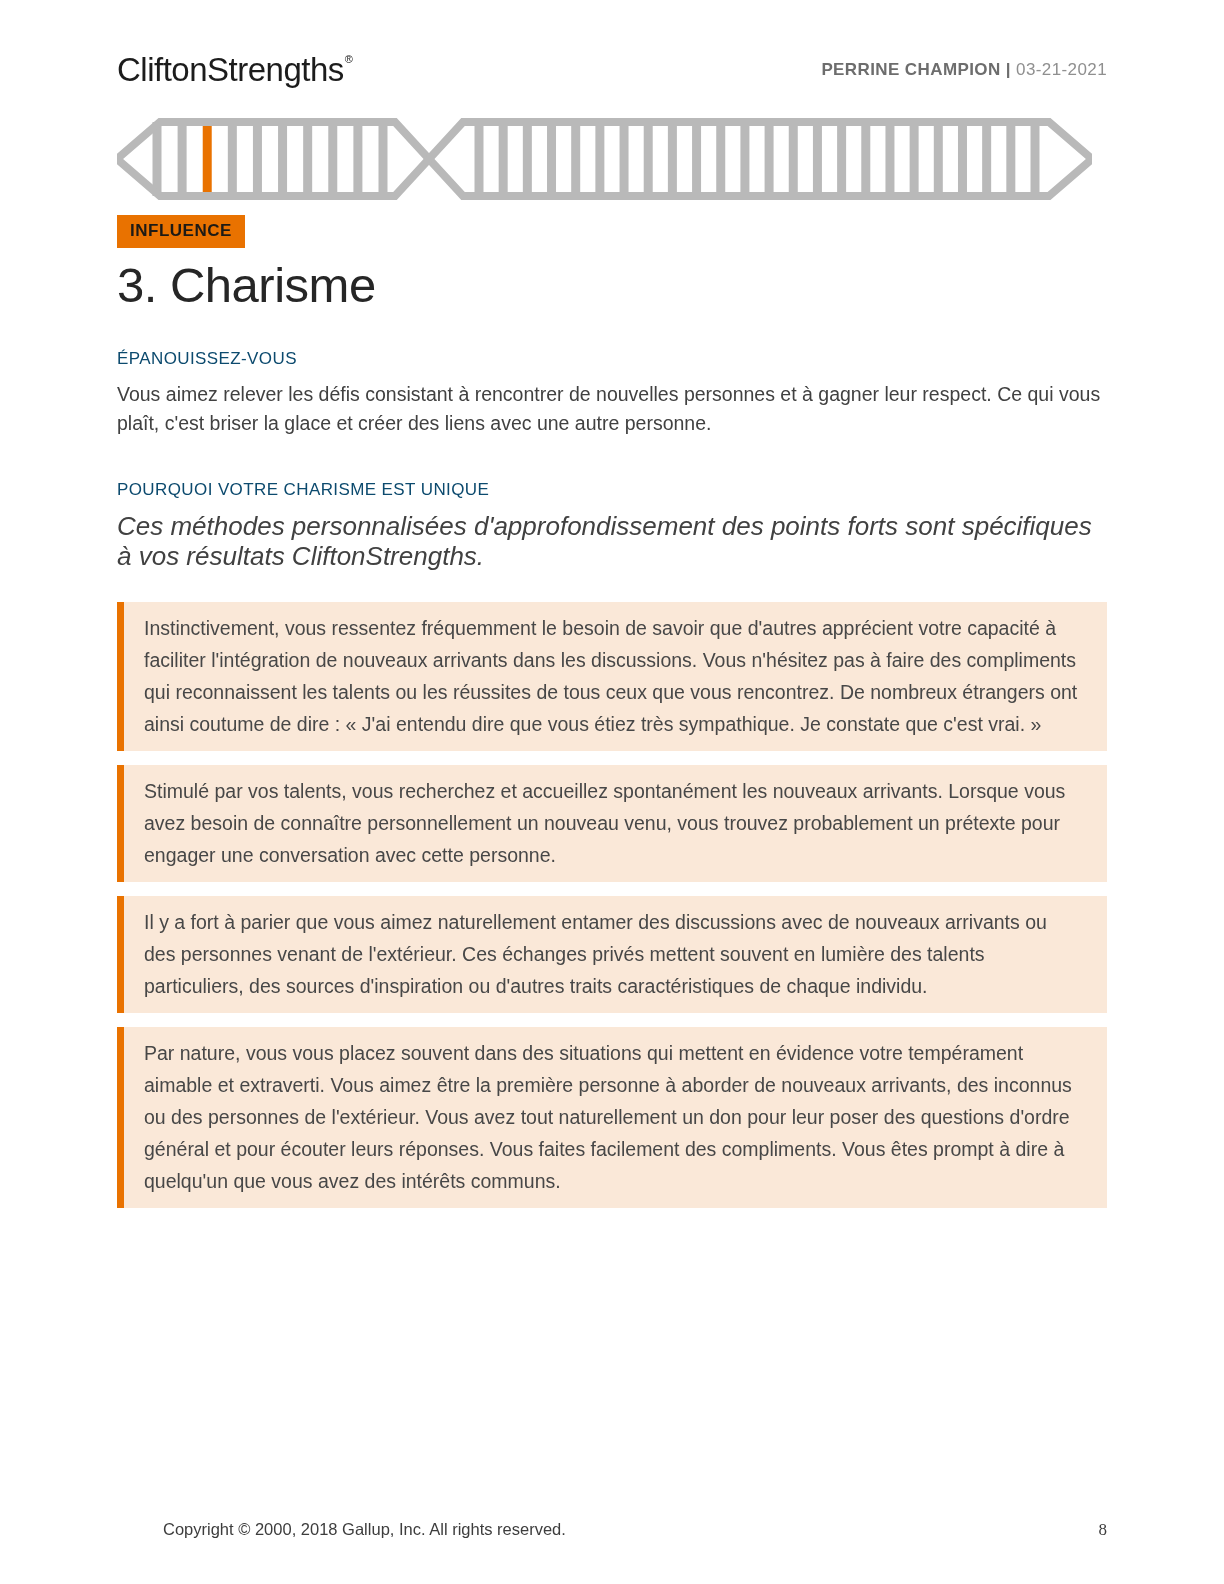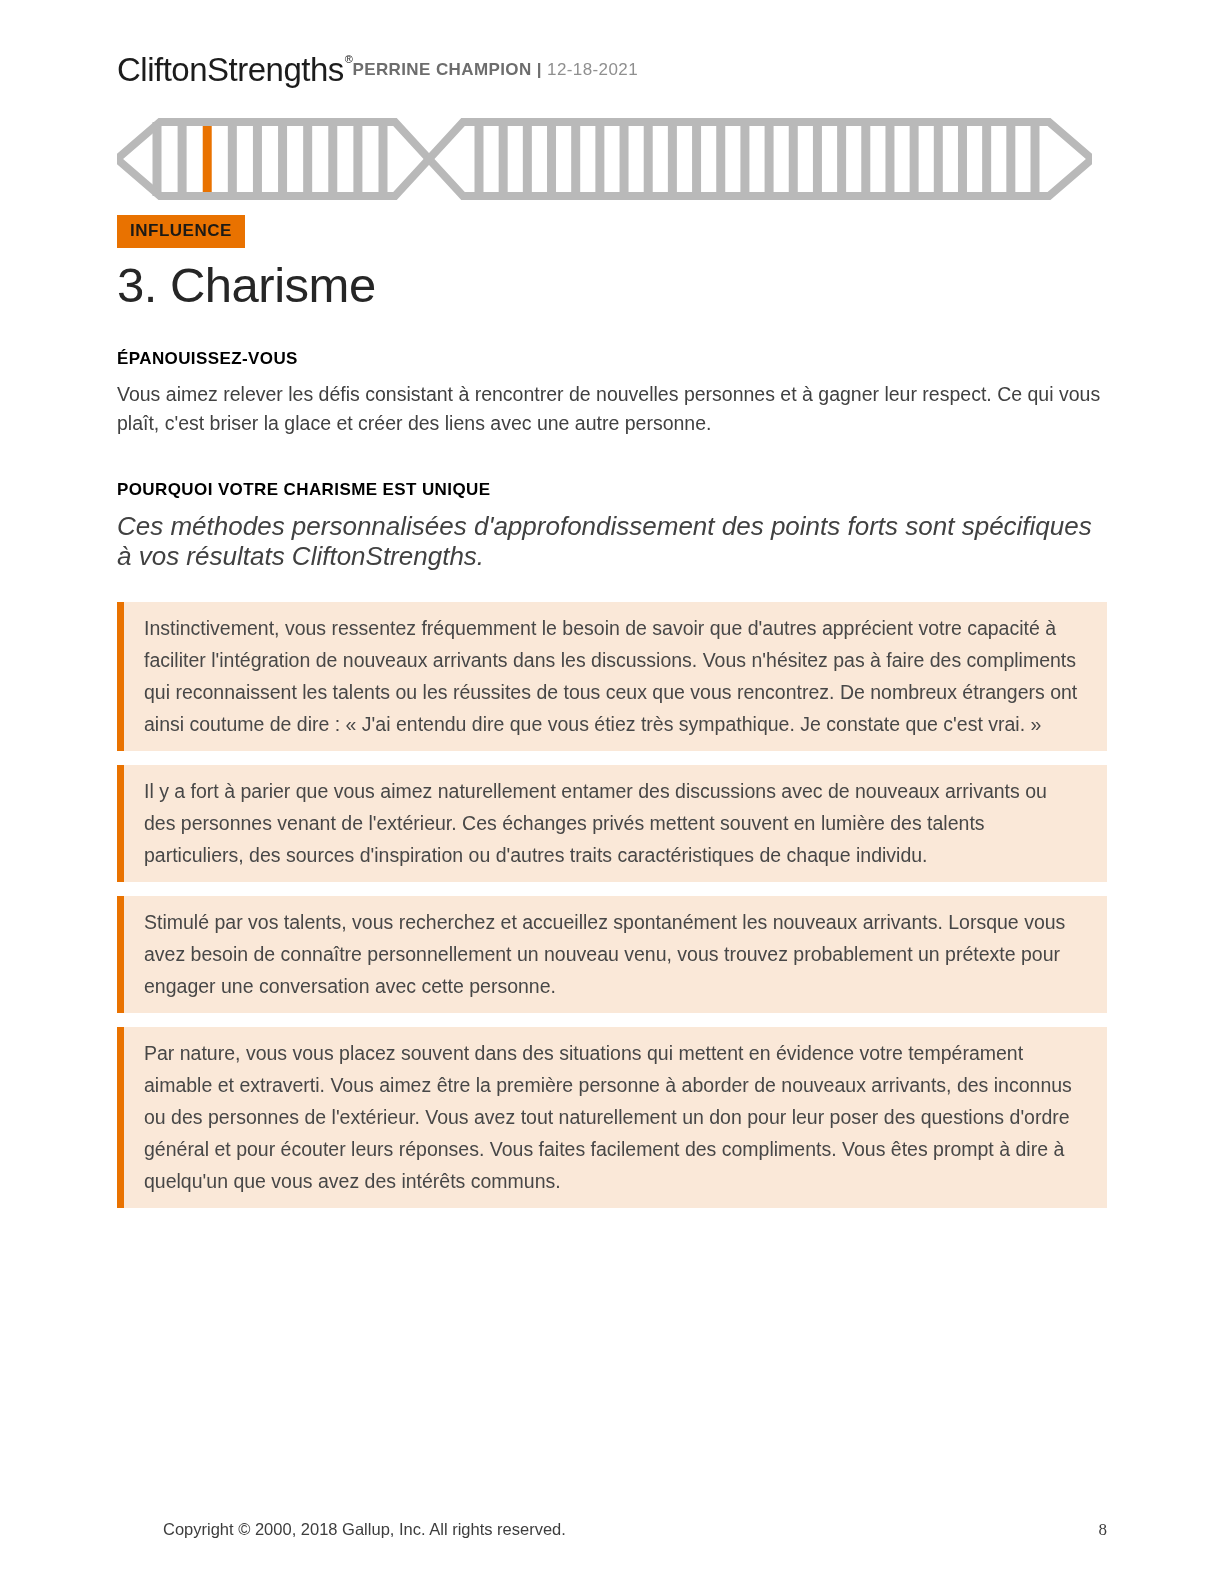--- a/index.html
+++ b/index.html
@@ -15,21 +15,21 @@
   .page{
     position:relative;
     width:1224px;height:1584px;
     background:#ffffff;
     overflow:hidden;
   }
   .content{padding:0 117px;}
 
   
   .header{
-    display:flex;align-items:center;
+    display:flex;justify-content:space-between;align-items:center;
     padding-top:48px;height:92px;
   }
   .logo{
     font-size:33px;color:#1c1c1c;letter-spacing:-0.5px;font-weight:400;
   }
   .logo sup{font-size:11px;vertical-align:18px;margin-left:1px;}
   .report-id{font-size:17px;letter-spacing:0.4px;}
   .report-name{font-weight:bold;color:#6d6d6d;}
   .report-date{color:#8f8f8f;font-weight:400;}
 
@@ -49,21 +49,21 @@
   .theme-title{
     margin-top:9px;
     font-size:49px;
     font-weight:400;
     color:var(--ink);
     letter-spacing:-0.5px;
   }
 
   
   .sec-heading{
-    font-size:17px;font-weight:bold;letter-spacing:0.4px;color:#000000;
+    font-size:17px;font-weight:normal;letter-spacing:0.4px;color:#0c4a6e;
   }
   .thrive-heading{margin-top:36px;}
   .thrive-body{
     margin-top:11px;
     font-size:19.5px;line-height:29px;color:var(--body);
   }
   .unique-heading{margin-top:42px;}
   .unique-intro{
     margin-top:11px;
     font-size:26px;line-height:30px;color:var(--body);
@@ -96,21 +96,21 @@
 </head>
 <body>
 
 <div class="page">
   <div class="content">
 
     <div class="header">
       <div class="logo"><span>CliftonStrengths</span><sup>®</sup></div>
       <div class="report-id">
         <span class="report-name">PERRINE CHAMPION |</span>
-        <span class="report-date">12-18-2021</span>
+        <span class="report-date">03-21-2021</span>
       </div>
     </div>
 
     <div class="strand-wrap">
       <svg width="975" height="86" viewBox="0 0 975 86">
           <rect x="35.5" y="6" width="9" height="74" fill="#b9b9b9"></rect>
           <rect x="60.611111111111114" y="6" width="9" height="74" fill="#b9b9b9"></rect>
           <rect x="85.72222222222223" y="6" width="9" height="74" fill="#e97200"></rect>
           <rect x="110.83333333333333" y="6" width="9" height="74" fill="#b9b9b9"></rect>
           <rect x="135.94444444444446" y="6" width="9" height="74" fill="#b9b9b9"></rect>
@@ -158,24 +158,24 @@
     <p class="thrive-body">Vous aimez relever les défis consistant à rencontrer de nouvelles personnes et à gagner leur respect. Ce qui vous plaît, c'est briser la glace et créer des liens avec une autre personne.</p>
 
     <h2 class="sec-heading unique-heading">POURQUOI VOTRE CHARISME EST UNIQUE</h2>
     <p class="unique-intro">Ces méthodes personnalisées d'approfondissement des points forts sont spécifiques à vos résultats CliftonStrengths.</p>
 
     <div class="insights">
         <div class="insight">
           <p>Instinctivement, vous ressentez fréquemment le besoin de savoir que d'autres apprécient votre capacité à faciliter l'intégration de nouveaux arrivants dans les discussions. Vous n'hésitez pas à faire des compliments qui reconnaissent les talents ou les réussites de tous ceux que vous rencontrez. De nombreux étrangers ont ainsi coutume de dire : « J'ai entendu dire que vous étiez très sympathique. Je constate que c'est vrai. »</p>
         </div>
         <div class="insight">
-          <p>Il y a fort à parier que vous aimez naturellement entamer des discussions avec de nouveaux arrivants ou des personnes venant de l'extérieur. Ces échanges privés mettent souvent en lumière des talents particuliers, des sources d'inspiration ou d'autres traits caractéristiques de chaque individu.</p>
+          <p>Stimulé par vos talents, vous recherchez et accueillez spontanément les nouveaux arrivants. Lorsque vous avez besoin de connaître personnellement un nouveau venu, vous trouvez probablement un prétexte pour engager une conversation avec cette personne.</p>
         </div>
         <div class="insight">
-          <p>Stimulé par vos talents, vous recherchez et accueillez spontanément les nouveaux arrivants. Lorsque vous avez besoin de connaître personnellement un nouveau venu, vous trouvez probablement un prétexte pour engager une conversation avec cette personne.</p>
+          <p>Il y a fort à parier que vous aimez naturellement entamer des discussions avec de nouveaux arrivants ou des personnes venant de l'extérieur. Ces échanges privés mettent souvent en lumière des talents particuliers, des sources d'inspiration ou d'autres traits caractéristiques de chaque individu.</p>
         </div>
         <div class="insight">
           <p>Par nature, vous vous placez souvent dans des situations qui mettent en évidence votre tempérament aimable et extraverti. Vous aimez être la première personne à aborder de nouveaux arrivants, des inconnus ou des personnes de l'extérieur. Vous avez tout naturellement un don pour leur poser des questions d'ordre général et pour écouter leurs réponses. Vous faites facilement des compliments. Vous êtes prompt à dire à quelqu'un que vous avez des intérêts communs.</p>
         </div>
       </div>
 
   </div>
 
   <div class="footer">
     <span class="copyright">Copyright © 2000, 2018 Gallup, Inc. All rights reserved.</span>

